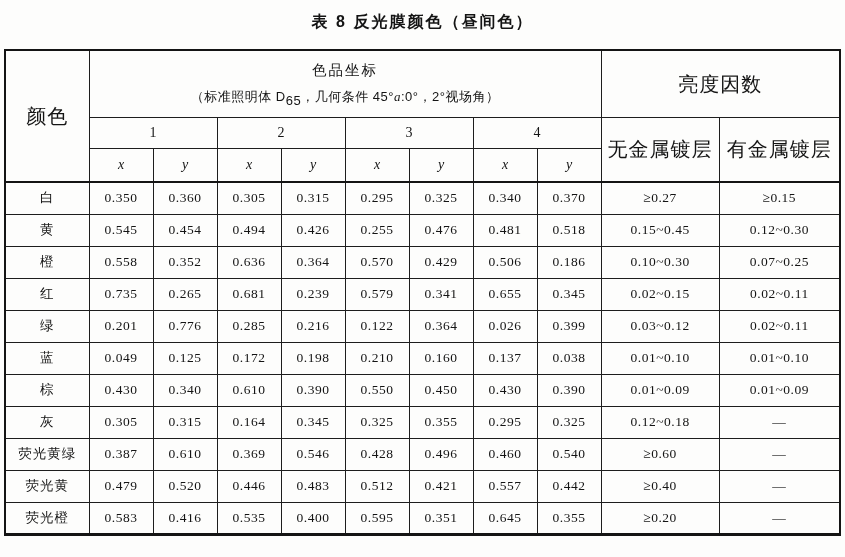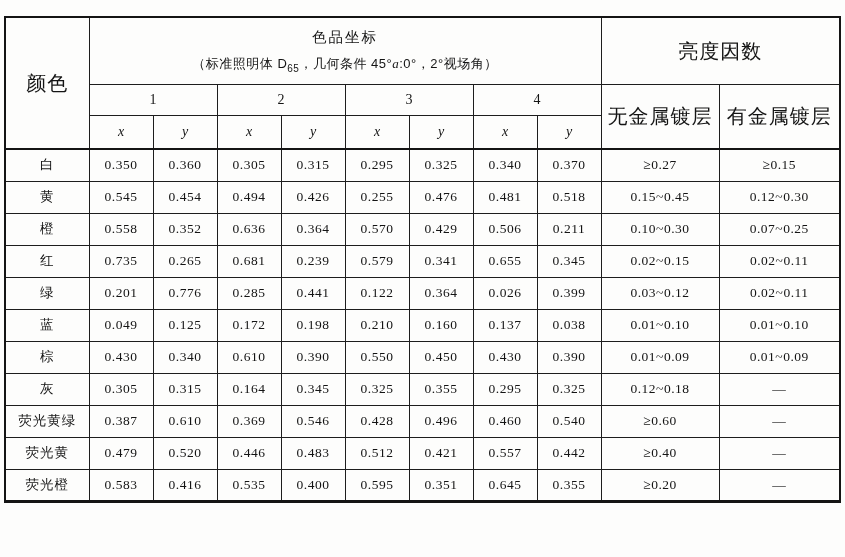--- a/index.html
+++ b/index.html
@@ -37,31 +37,32 @@
     white-space:nowrap;
   }
   thead tr.h1 th{height:66px;}
   thead tr.h2 th{height:30px;}
   thead tr.h3 th{height:32px;}
   thead{border-bottom:2px solid #141414;}
   tbody tr{height:32px;}
   .chead{font-size:20px;letter-spacing:1px;}
   .chrom-title{font-size:14.5px;letter-spacing:2px;margin-bottom:8px;}
   .chrom-sub{font-size:13px;letter-spacing:0.5px;}
-  .chrom-sub sub{font-size:10px;}
+  .chrom-sub sub{font-size:13px;}
   .ital{font-style:italic;font-family:"Liberation Serif","DejaVu Serif",serif;}
   .pt-num{font-size:14px;font-family:"Liberation Serif","DejaVu Serif",serif;}
   .xy{font-size:14px;font-style:italic;font-family:"Liberation Serif","DejaVu Serif",serif;}
   .cname{font-size:13.5px;letter-spacing:1px;}
   td.num,td.lum{font-size:13.5px;font-family:"Liberation Serif","DejaVu Serif",serif;letter-spacing:0.5px;}
 </style>
 </head>
 <body>
 
 <div class="page">
+  <div class="title">表 8   反光膜颜色（昼间色）</div>
 
   <table class="color-table">
     <colgroup>
       <col style="width:84px">
       <col style="width:64px">
         <col style="width:64px">
       <col style="width:64px">
         <col style="width:64px">
       <col style="width:64px">
         <col style="width:64px">
@@ -127,21 +128,21 @@
         </tr>
         <tr>
           <th class="cname">橙</th>
           <td class="num">0.558</td>
           <td class="num">0.352</td>
           <td class="num">0.636</td>
           <td class="num">0.364</td>
           <td class="num">0.570</td>
           <td class="num">0.429</td>
           <td class="num">0.506</td>
-          <td class="num">0.211</td>
+          <td class="num">0.186</td>
           <td class="lum">0.10~0.30</td>
           <td class="lum">0.07~0.25</td>
         </tr>
         <tr>
           <th class="cname">红</th>
           <td class="num">0.735</td>
           <td class="num">0.265</td>
           <td class="num">0.681</td>
           <td class="num">0.239</td>
           <td class="num">0.579</td>
@@ -149,21 +150,21 @@
           <td class="num">0.655</td>
           <td class="num">0.345</td>
           <td class="lum">0.02~0.15</td>
           <td class="lum">0.02~0.11</td>
         </tr>
         <tr>
           <th class="cname">绿</th>
           <td class="num">0.201</td>
           <td class="num">0.776</td>
           <td class="num">0.285</td>
-          <td class="num">0.441</td>
+          <td class="num">0.216</td>
           <td class="num">0.122</td>
           <td class="num">0.364</td>
           <td class="num">0.026</td>
           <td class="num">0.399</td>
           <td class="lum">0.03~0.12</td>
           <td class="lum">0.02~0.11</td>
         </tr>
         <tr>
           <th class="cname">蓝</th>
           <td class="num">0.049</td>

